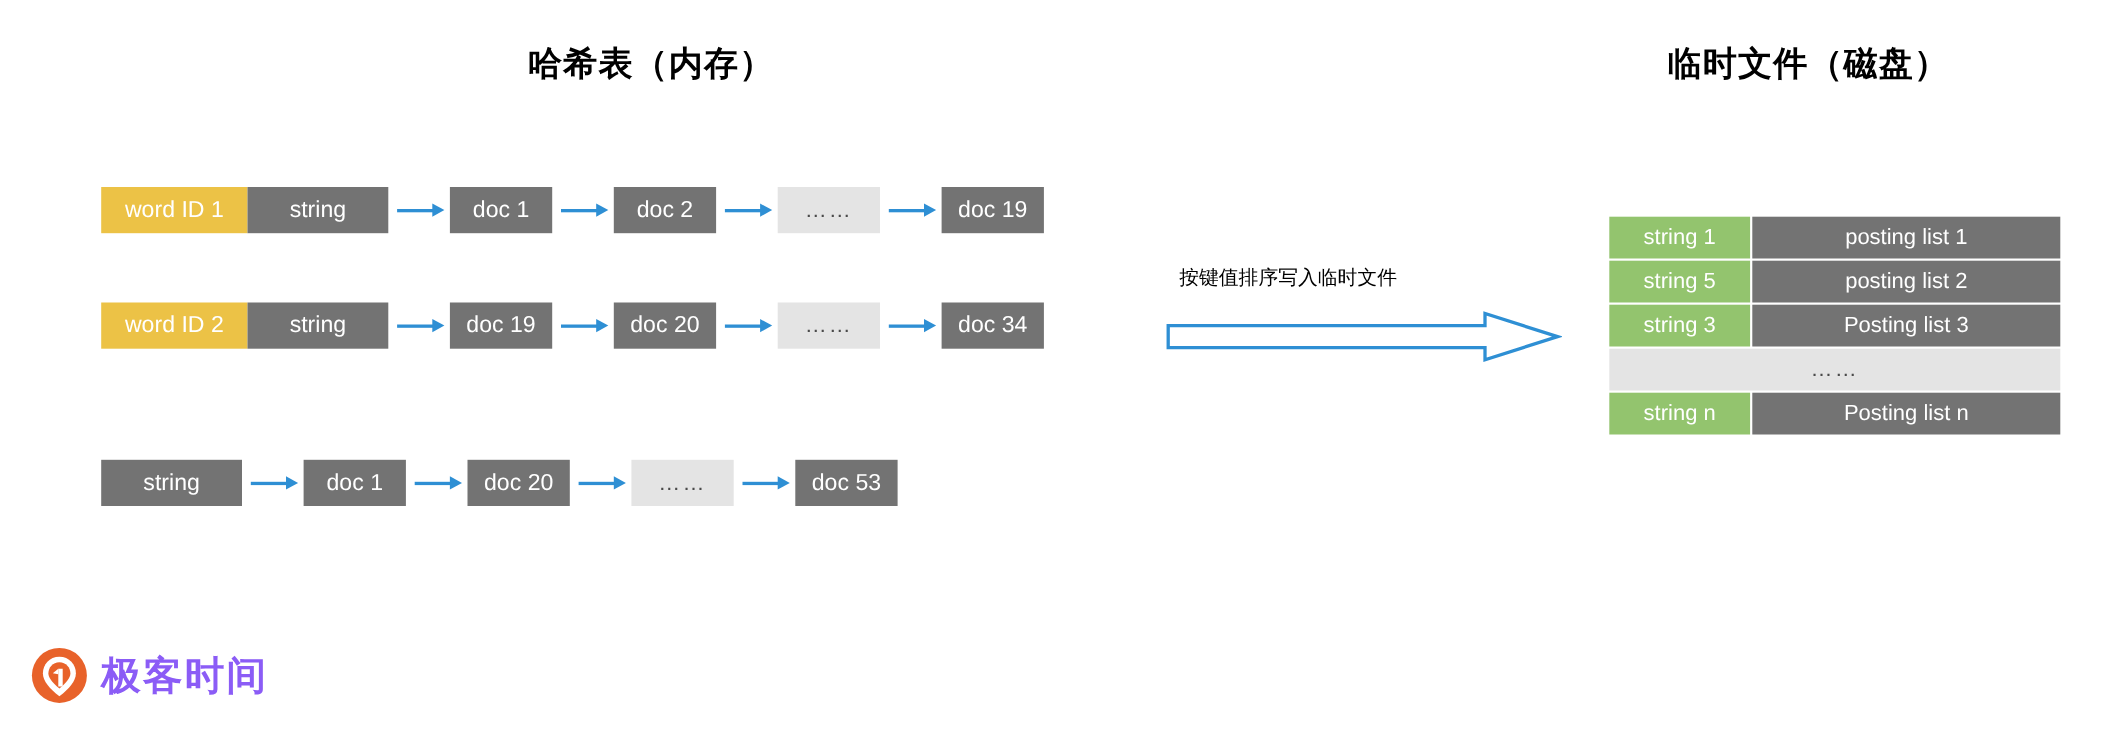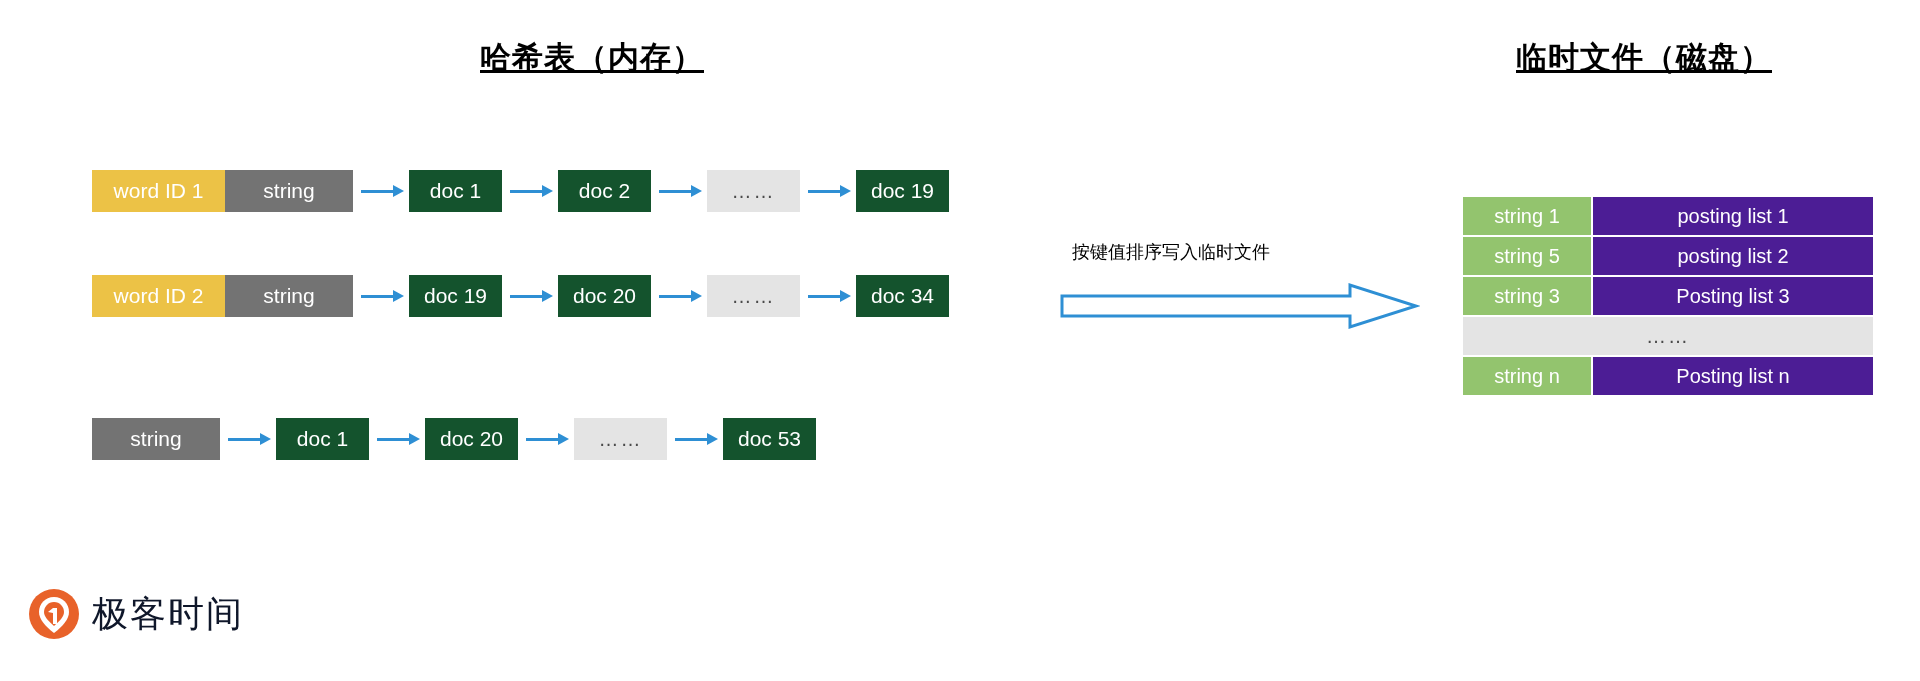--- a/index.html
+++ b/index.html
@@ -17,21 +17,20 @@
   }
 
   
   .title {
     position: absolute;
     font-size: 31px;
     font-weight: 700;
     letter-spacing: 1px;
     white-space: nowrap;
     color: #000;
-    text-decoration: underline;
   }
   #title-hash { left: 480px; top: 37px; }
   #title-file { left: 1516px; top: 37px; }
 
   
   #hash-area {
     position: absolute;
     left: 0; top: 0;
     width: 1050px; height: 681px;
   }
@@ -94,21 +93,21 @@
     margin-top: -6px;
     width: 0; height: 0;
     border-left: 11px solid #2e8fd4;
     border-top: 6px solid transparent;
     border-bottom: 6px solid transparent;
   }
 
   .doc-box {
     height: 42px;
     width: 93px;
-    background: #14532d;
+    background: #737373;
     color: #ffffff;
     font-size: 21px;
     display: flex;
     align-items: center;
     justify-content: center;
     flex: none;
   }
   .doc-box.ellipsis {
     background: #e4e4e4;
     color: #4a4a4a;
@@ -154,21 +153,21 @@
     background: #93c46e;
     color: #ffffff;
     font-size: 20px;
     display: flex;
     align-items: center;
     justify-content: center;
     margin-right: 2px;
   }
   .disk-val {
     flex: 1;
-    background: #4c1d95;
+    background: #737373;
     color: #ffffff;
     font-size: 20px;
     display: flex;
     align-items: center;
     justify-content: center;
   }
   .disk-row.ellipsis-row {
     background: #e4e4e4;
     color: #4a4a4a;
     font-size: 20px;
@@ -187,22 +186,22 @@
     align-items: center;
   }
   #logo-mark {
     width: 52px;
     height: 52px;
     margin-right: 12px;
     flex: none;
   }
   #logo-text {
     font-size: 36px;
-    font-weight: 400;
-    color: #0f172a;
+    font-weight: 700;
+    color: #8b5cf6;
     letter-spacing: 2px;
   }
 </style>
 </head>
 <body>
 
 <div class="title" id="title-hash">哈希表（内存）</div>
 
 <div class="title" id="title-file">临时文件（磁盘）</div>
 

